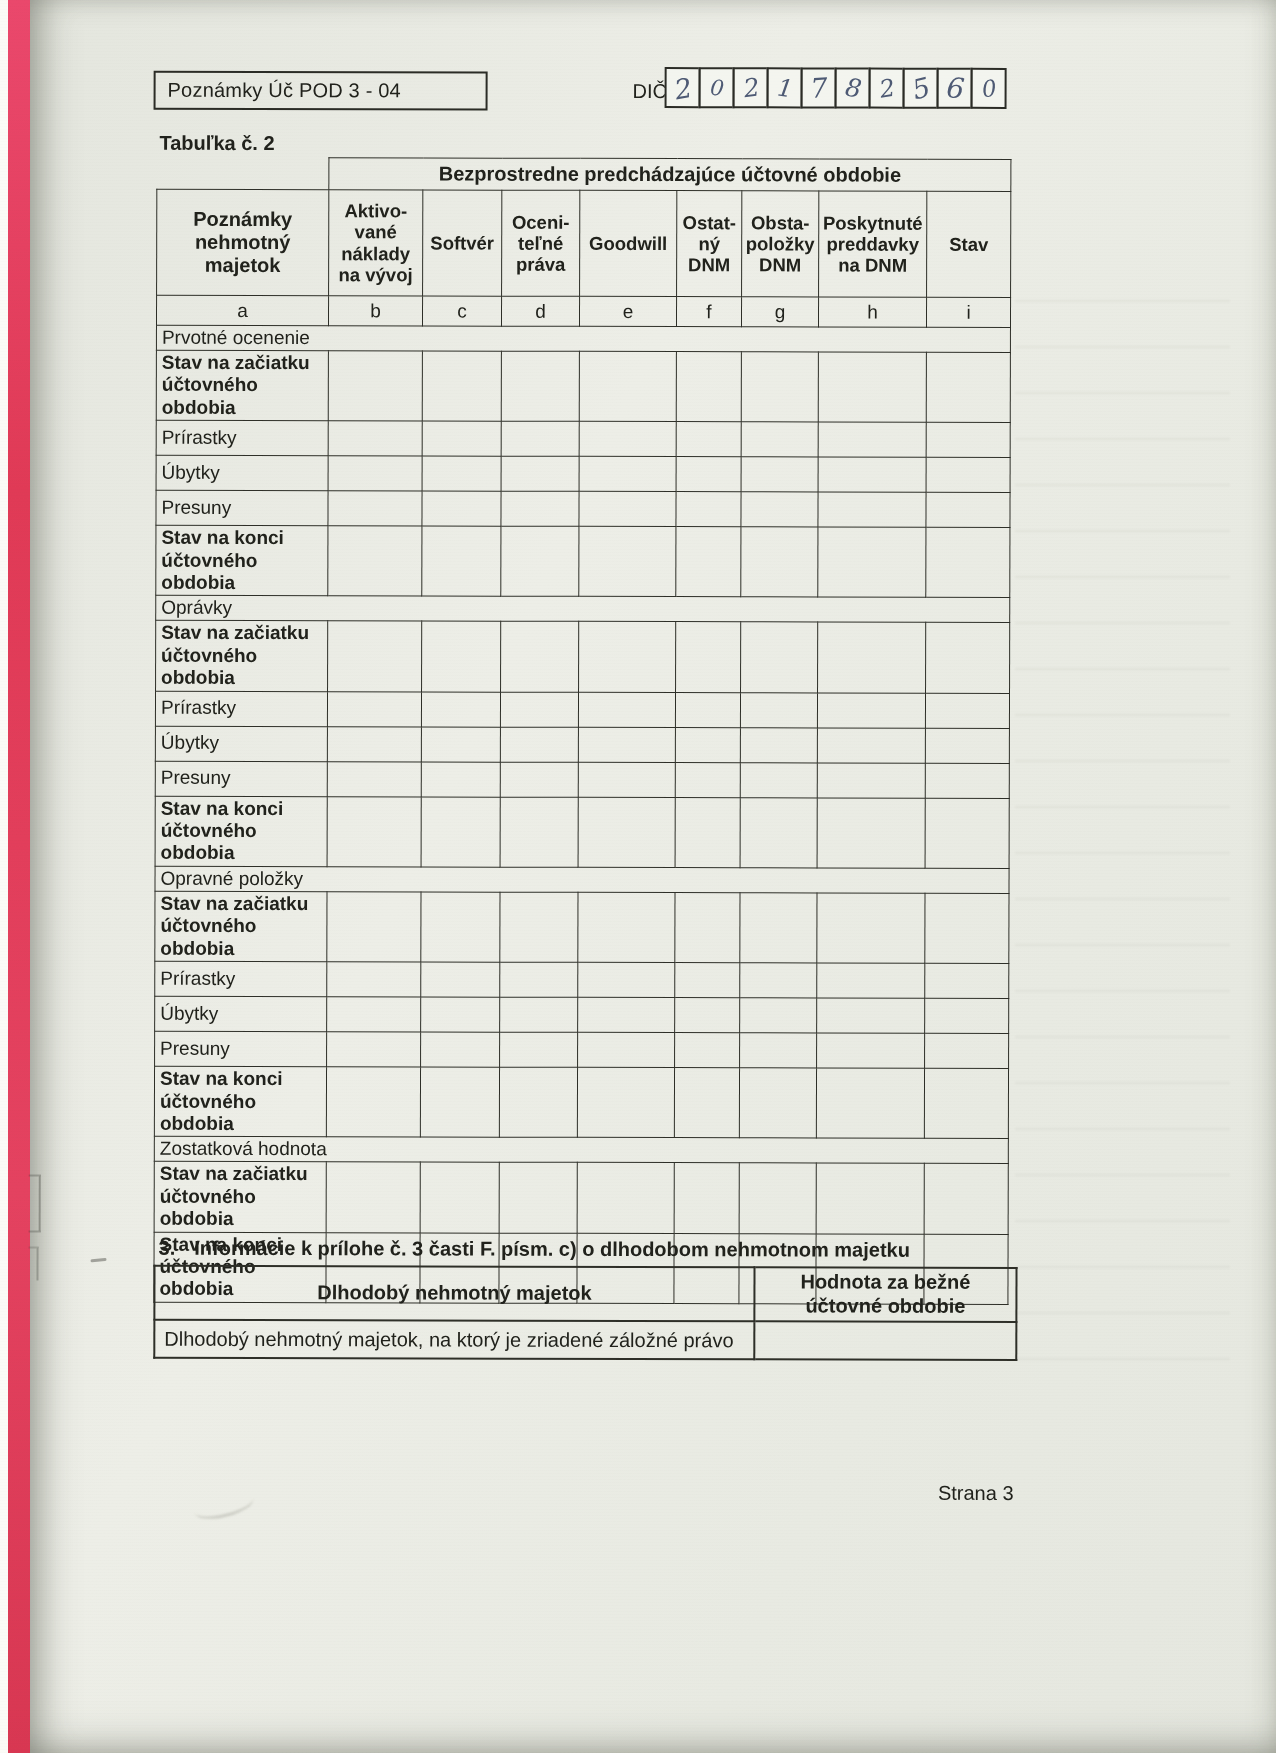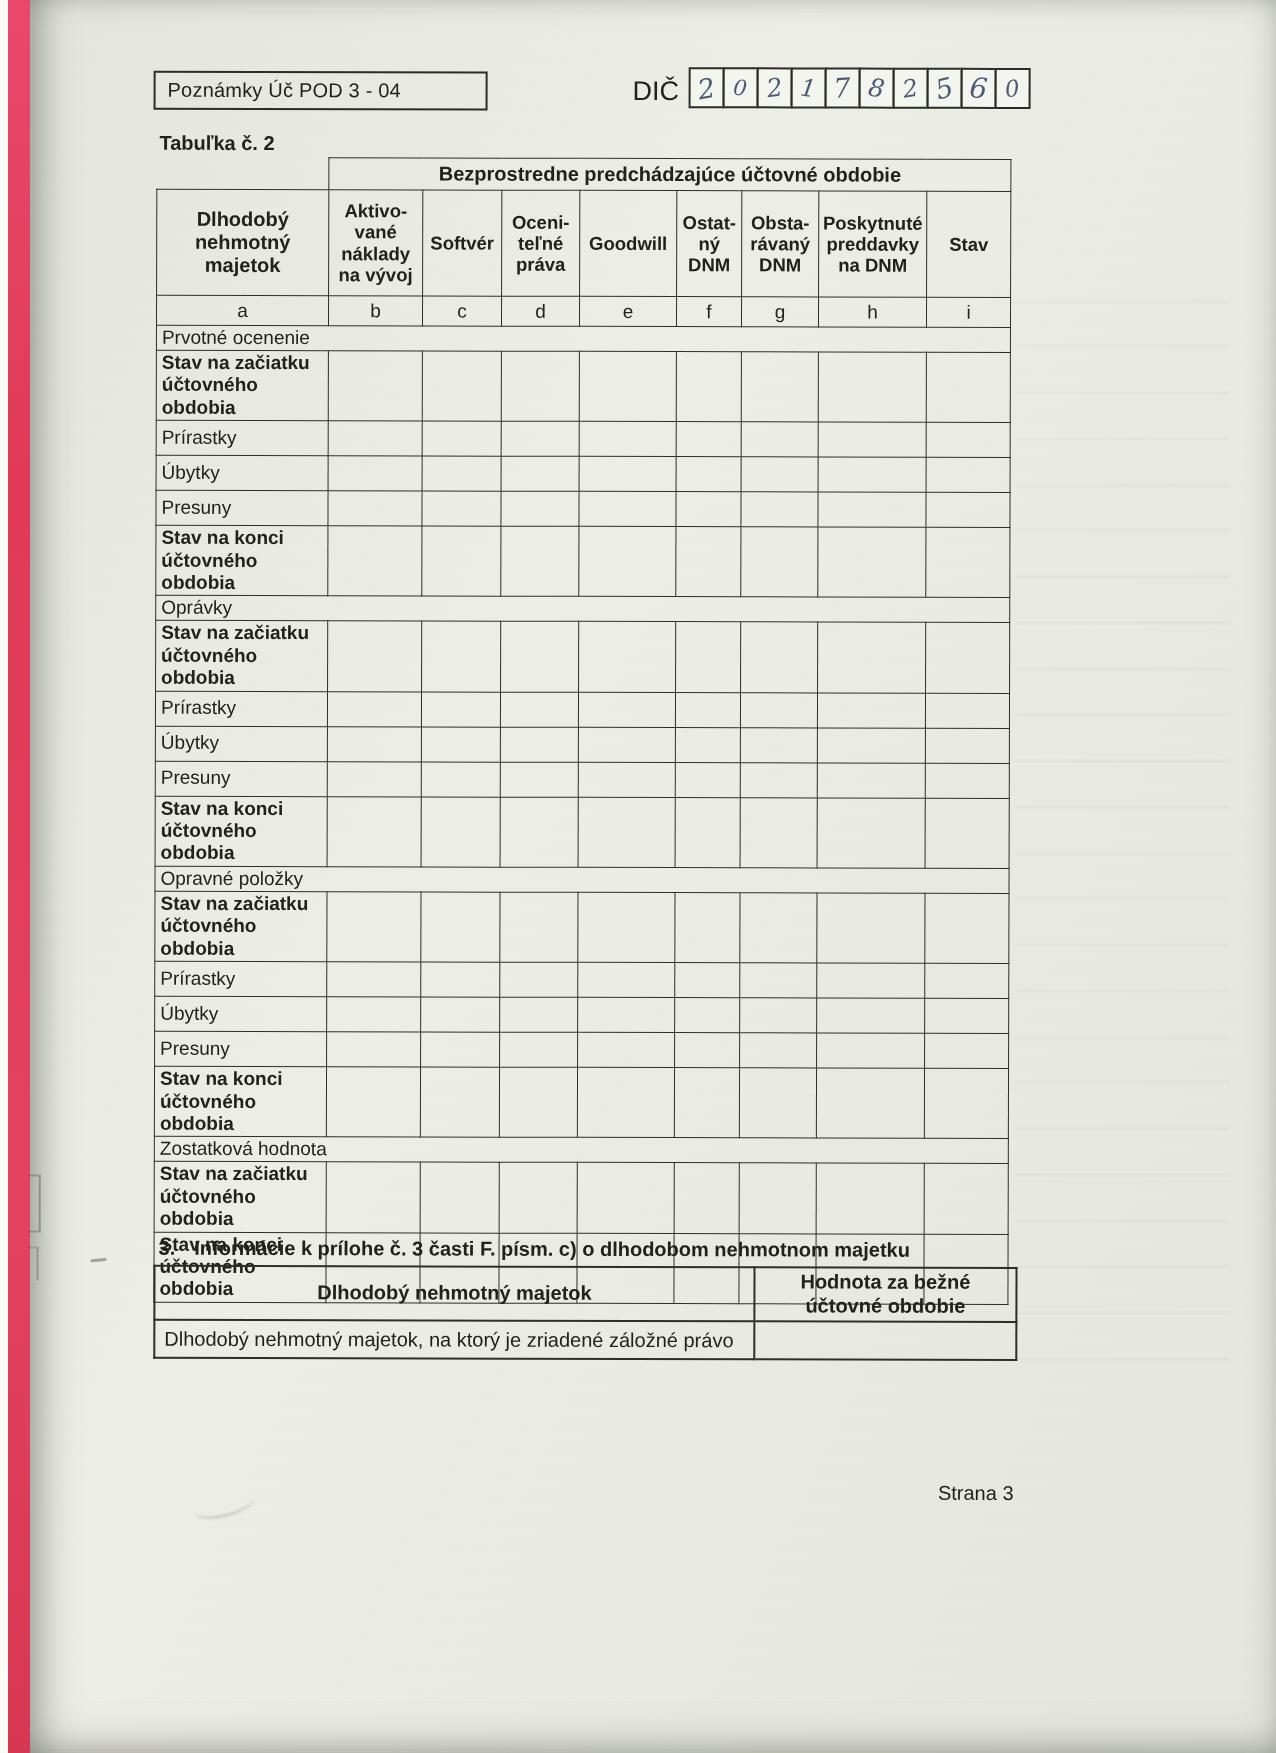--- a/index.html
+++ b/index.html
@@ -37,21 +37,21 @@
   }
   .content { position:absolute; inset:0; transform:rotate(.15deg); transform-origin:50% 40%; }
 
   
   .form-id-box {
     position:absolute; left:152px; top:72px; width:334px; height:39px;
     border:2px solid #2b2c26; display:flex; align-items:center; padding-left:12px;
     font-size:20px; letter-spacing:.2px;
   }
   .dic-area { position:absolute; left:631px; top:67px; display:flex; align-items:center; }
-  .dic-label { font-size:27px; margin-right:11px; padding-top:8px; }
+  .dic-label { font-size:20px; padding-top:8px; }
   .dic-boxes { display:flex; }
   .dic-box {
     width:36px; height:41px; border:2px solid #2b2c26; margin-left:-2px;
     background:rgba(249,250,245,.6); display:flex; align-items:center; justify-content:center;
   }
   .dic-digit {
     font-family:"DejaVu Serif", serif; font-style:italic;
     font-size:27px; color:#4e5a74; line-height:1;
   }
   .dic-box:nth-child(1) .dic-digit { transform:rotate(-10deg) translateY(1px); }
@@ -183,36 +183,36 @@
           <col style="width: 77px;">
           <col style="width: 108px;">
           <col style="width: 84px;">
         </colgroup>
         <thead>
           <tr>
             <td class="spacer"></td>
             <th colspan="8" class="span-head">Bezprostredne predchádzajúce účtovné obdobie</th>
           </tr>
           <tr>
-            <th class="rowhead-title">Dlhodobý nehmotný
+            <th class="rowhead-title">Poznámky nehmotný
 majetok</th>
             <th class="col-head">Aktivo-
 vané
 náklady
 na vývoj</th>
             <th class="col-head">Softvér</th>
             <th class="col-head">Oceni-
 teľné
 práva</th>
             <th class="col-head">Goodwill</th>
             <th class="col-head">Ostat-
 ný
 DNM</th>
             <th class="col-head">Obsta-
-rávaný
+položky
 DNM</th>
             <th class="col-head">Poskytnuté
 preddavky
 na DNM</th>
             <th class="col-head">Stav</th>
           </tr>
           <tr>
             <th class="letter">a</th>
             <th class="letter">b</th>
             <th class="letter">c</th>

